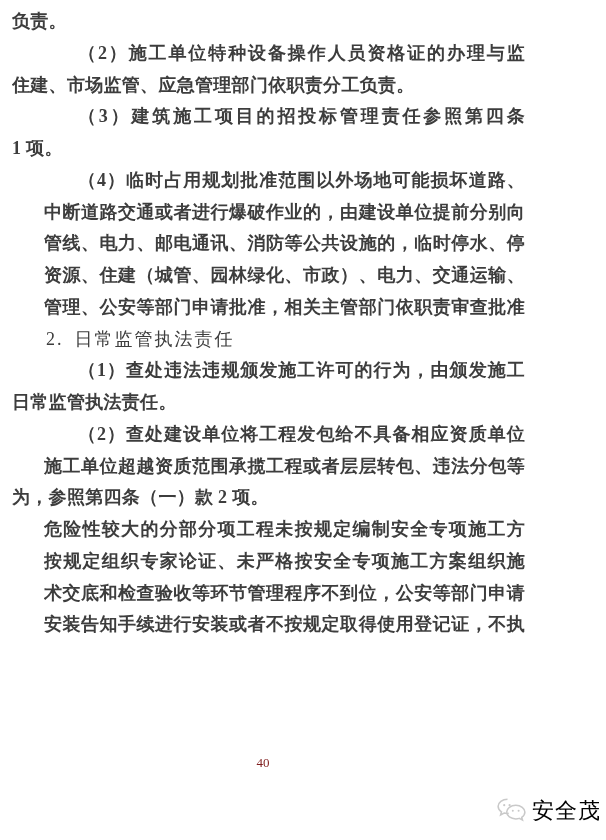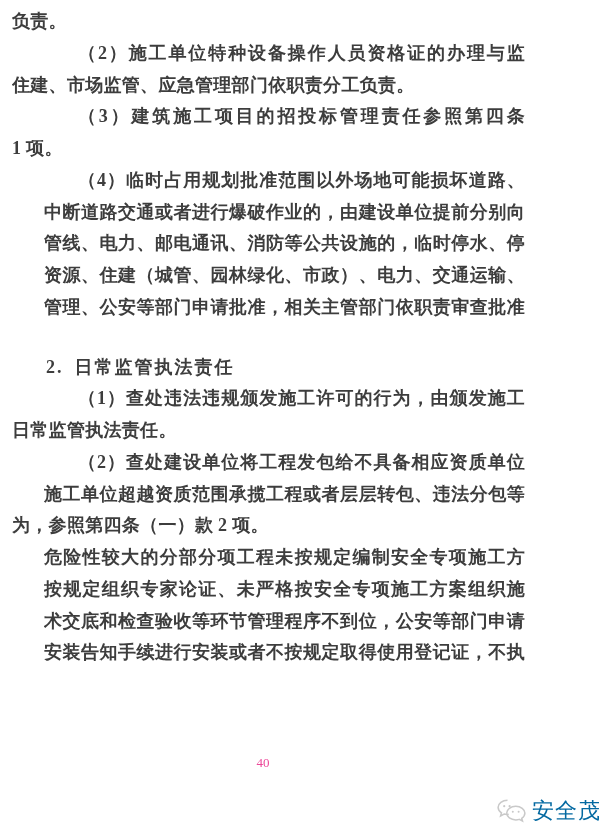--- a/index.html
+++ b/index.html
@@ -31,41 +31,39 @@
   }
   .line.j {
     text-align: justify;
     text-align-last: justify;
     margin-left: 32px;
   }
   .line.ind {
     padding-left: 34px;
   }
   .line.bold {
-    font-weight: 700;
+    font-weight: 400;
     letter-spacing: 2px;
-    margin-top: 28px;
   }
   .page-number {
     position: absolute;
     top: 755px;
     left: 263px;
     transform: translateX(-50%);
     font-size: 13px;
-    color: #ec4899;
+    color: #7f1d1d;
     font-family: "Liberation Serif", "DejaVu Serif", serif;
   }
   .watermark {
     position: absolute;
     top: 796px;
     right: 5px;
     display: flex;
-    align-items: center;
     gap: 4px;
-    color: #0369a1;
+    color: #000000;
   }
   .watermark .brand-text {
     font-size: 22px;
     letter-spacing: 1px;
     font-family: "Liberation Sans", "DejaVu Sans", sans-serif;
   }
   .wechat-icon svg { display: block; }
 </style>
 </head>
 <body>

